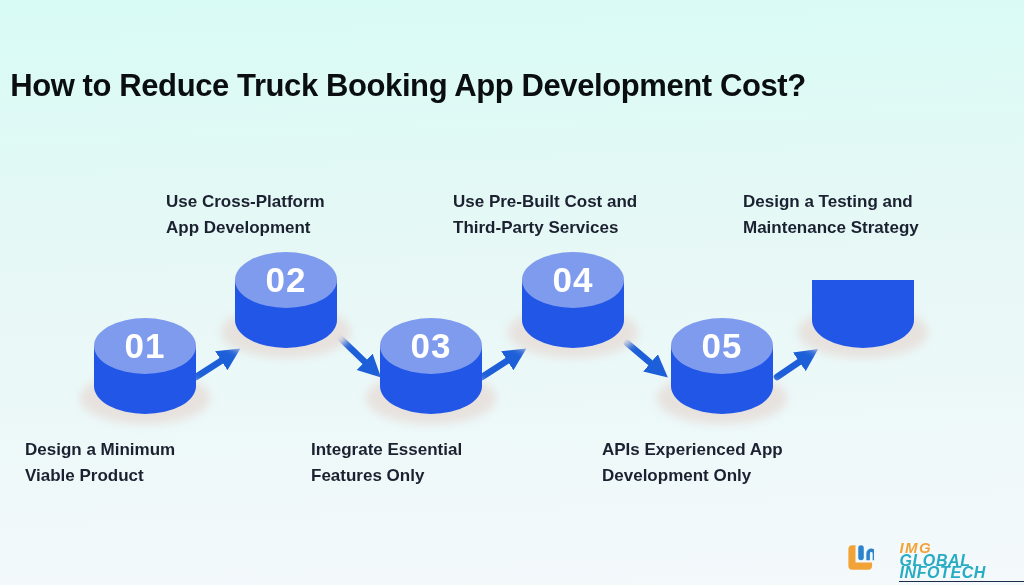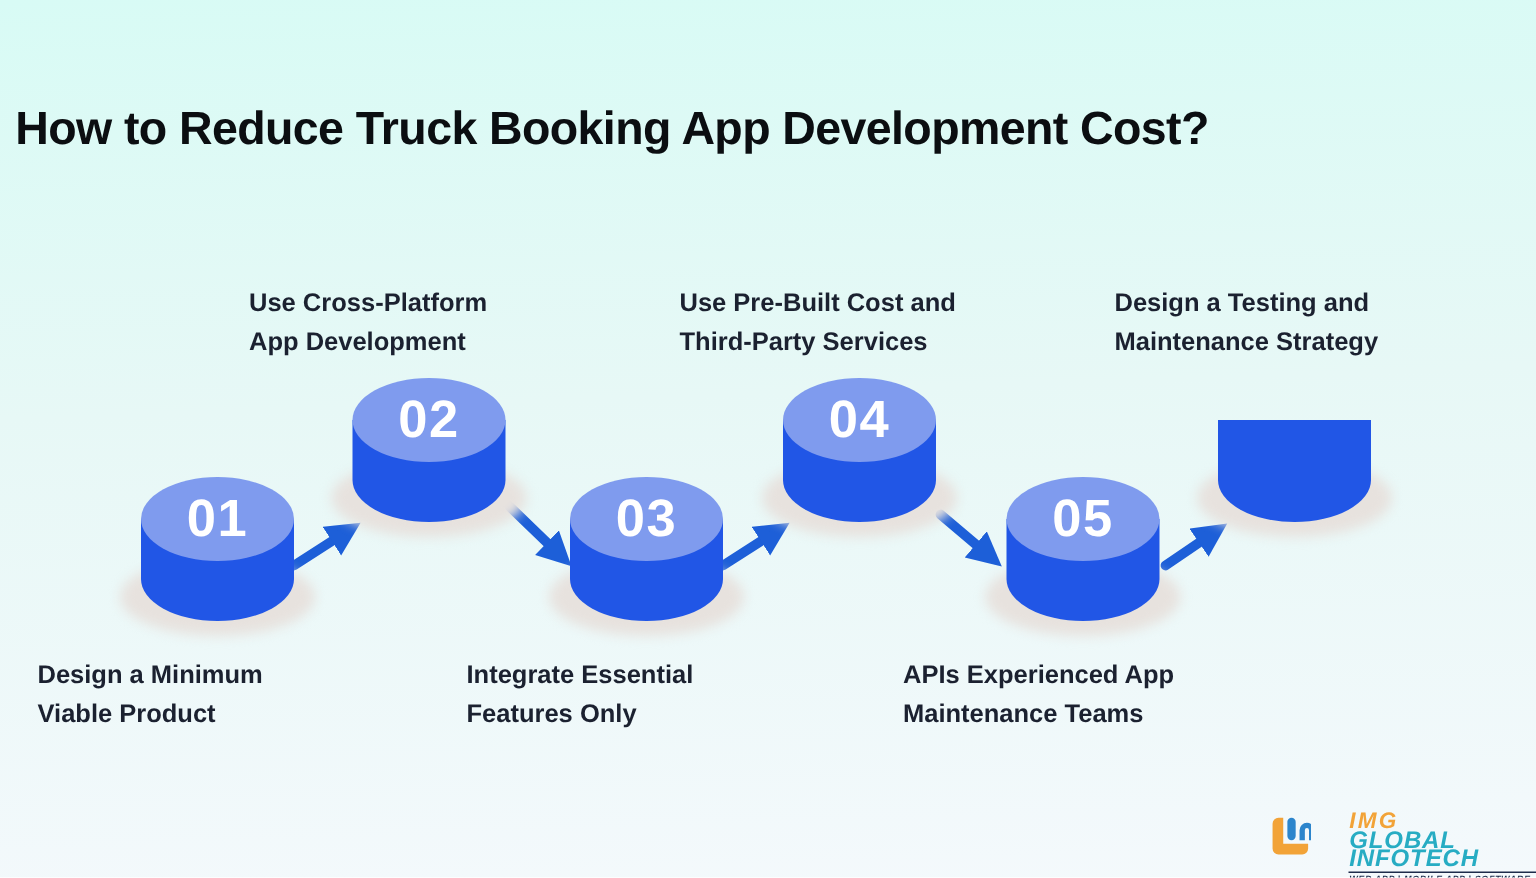--- a/index.html
+++ b/index.html
@@ -144,21 +144,21 @@
   <div class="step s5 low">
     <div class="cylinder">
       <div class="cyl-shadow"></div>
       <div class="cyl-body"></div>
       <div class="cyl-top">
         <span class="step-number">05</span>
       </div>
     </div>
     <div class="step-label">
       <div>APIs Experienced App</div>
-      <div>Maintenance Teams</div>
+      <div>Development Only</div>
     </div>
   </div>
 
   <div class="step s6 high">
     <div class="cylinder">
       <div class="cyl-shadow"></div>
       <div class="cyl-body"></div>
     </div>
     <div class="step-label">
       <div>Design a Testing and</div>

